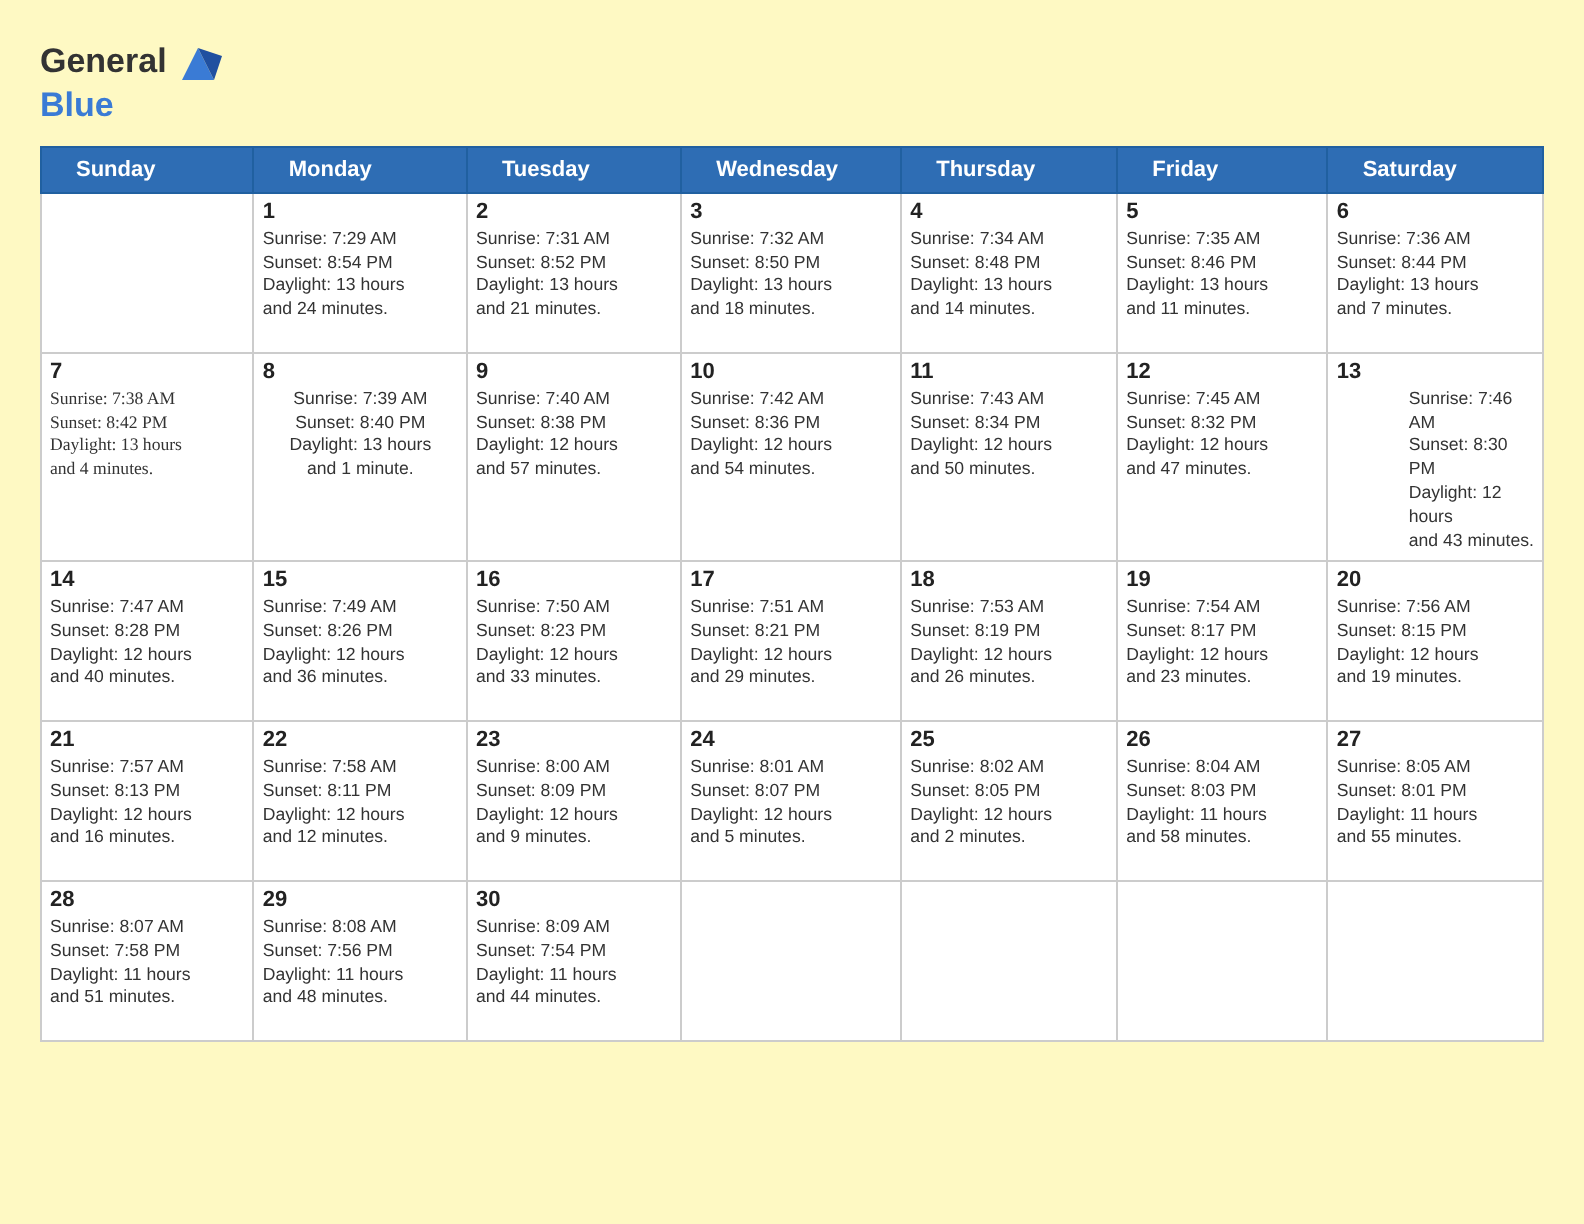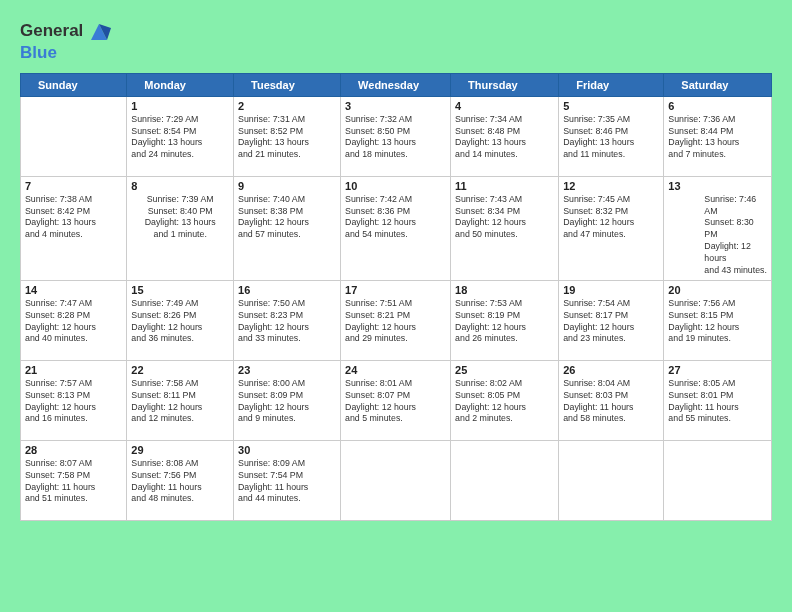--- a/index.html
+++ b/index.html
@@ -7,21 +7,21 @@
       font-family: Arial, sans-serif;
       background: #fff;
       width: 792px;
       height: 612px;
       overflow: hidden;
     }
     .page {
       width: 792px;
       height: 612px;
       padding: 18px 20px 14px 20px;
-      background: #86efac;
+      background: #fef9c3;
     }
     .header {
       display: flex;
       justify-content: space-between;
       align-items: flex-start;
       margin-bottom: 10px;
     }
     .logo {
       display: flex;
       align-items: center;
@@ -161,21 +161,21 @@
             <span class="day-number">6</span>
             <div class="day-info" style="white-space: pre-line;">Sunrise: 7:36 AM
 Sunset: 8:44 PM
 Daylight: 13 hours
 and 7 minutes.</div>
           </td>
         </tr>
         <tr>
           <td>
             <span class="day-number">7</span>
-            <div class="day-info" style="white-space: pre-line;">Sunrise: 7:38 AM
+            <div class="day-info" style="white-space: pre-line; font-family: Liberation Serif, serif;">Sunrise: 7:38 AM
 Sunset: 8:42 PM
 Daylight: 13 hours
 and 4 minutes.</div>
           </td>
           <td>
             <span class="day-number">8</span>
             <div class="day-info" style="white-space: pre-line; text-align: center;">Sunrise: 7:39 AM
 Sunset: 8:40 PM
 Daylight: 13 hours
 and 1 minute.</div>

